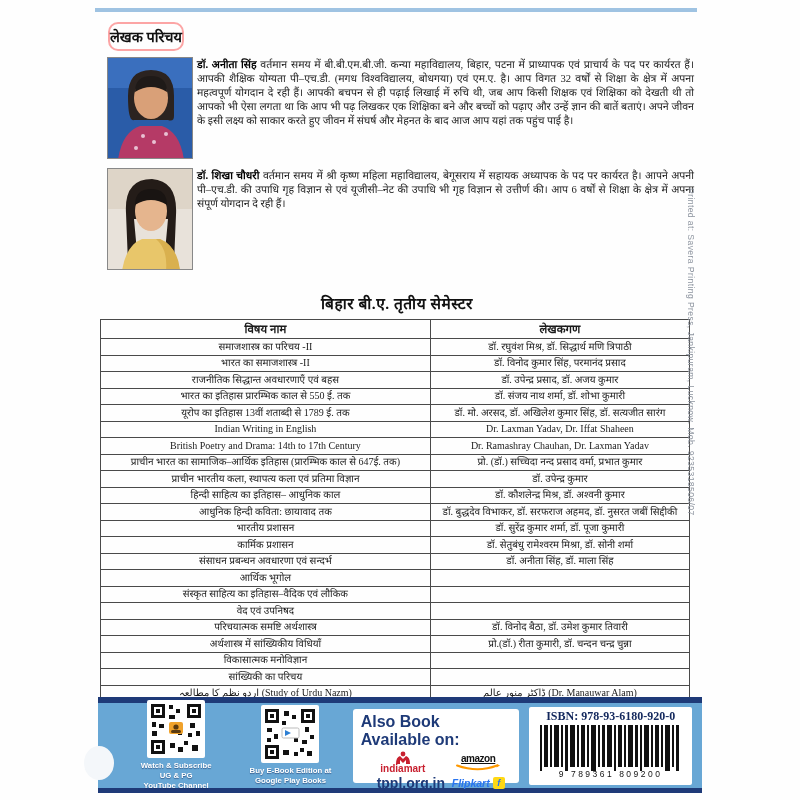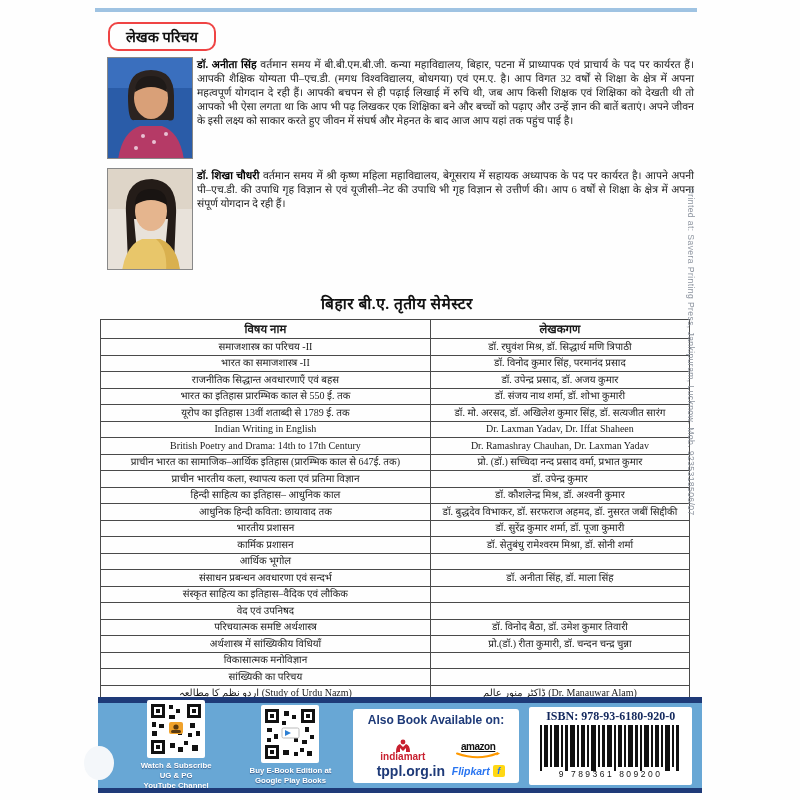--- a/index.html
+++ b/index.html
@@ -5,22 +5,22 @@
   * { margin:0; padding:0; box-sizing:border-box; }
   html,body { width:800px; height:800px; background:#fff; overflow:hidden;
     font-family:"Liberation Serif","DejaVu Serif",serif; }
   .page { position:relative; width:800px; height:800px; background:#fefefe; }
 
   .top-line { position:absolute; top:8px; left:95px; width:602px; height:4px;
     background:#9fc3e2; }
 
   .content { position:absolute; top:22px; left:100px; width:594px; }
 
-  .section-pill { display:inline-block; border:2px solid #ef4444; border-radius:10px;
-    padding:2px 16px 3px; font-weight:bold; font-size:14.5px; color:#111;
+  .section-pill { display:inline-block; border:2px solid #fca5a5; border-radius:10px;
+    padding:2px 0 3px; font-weight:bold; font-size:14.5px; color:#111;
     margin-left:8px; margin-bottom:6px; }
 
   .bio { display:flex; gap:4px; margin-bottom:9px;margin-left:7px; }
   .bio-photo { flex:0 0 86px; height:102px; border:1px solid #888; overflow:hidden; }
   .bio-photo svg { display:block; }
   .bio-text { flex:1; font-size:10.6px; line-height:13.9px; color:#1c1c1c;
     text-align:justify; padding-top:1px; }
   .bio-text .b { font-weight:bold; color:#000; }
 
   .series-title { text-align:center; font-weight:bold; font-size:15.5px; color:#111;
@@ -45,22 +45,22 @@
   .band-circle { position:absolute; left:-14px; bottom:8px; width:30px; height:34px;
     background:#f4f7fa; border-radius:50%; }
 
   .qr-block { display:flex; flex-direction:column; align-items:center; width:108px; }
   .qr-tile { width:58px; height:58px; background:#fff; padding:3px; border-radius:2px; }
   .qr-caption { margin-top:3px; font-size:7.8px; font-weight:bold; color:#fff;
     text-align:center; line-height:1.25; text-shadow:0 1px 1px rgba(20,40,90,.55); }
 
   .stores-box { width:172px; height:74px; background:#fff; border-radius:3px;
     padding:4px 8px 3px; display:flex; flex-direction:column; }
-  .stores-label { font-size:12px; font-weight:bold; color:#1e3a78; text-align:center;
-    margin-bottom:12px; }
+  .stores-label { font-size:16px; font-weight:bold; color:#1e3a78; 
+    margin-bottom:2px; }
   .stores-grid { flex:1; display:grid; grid-template-columns:1fr 1fr; align-items:center;
     justify-items:center; row-gap:1px; }
   .store { display:flex; align-items:center; gap:3px; }
   .indiamart-wrap { display:flex; flex-direction:column; align-items:center; line-height:1; }
   .indiamart-text { color:#c8202f; font-weight:bold; font-size:10px; }
   .amazon-wrap { display:flex; flex-direction:column; align-items:center; line-height:1; }
   .amazon-text { color:#111; font-weight:bold; font-size:10px; letter-spacing:-0.5px;text-decoration:underline; }
   .tppl-text { color:#1e3a78; font-weight:bold; font-size:14px;padding-left:16px; }
   .flipkart-text { color:#2874f0; font-weight:bold; font-style:italic; font-size:10.5px; }
   .flipkart-badge { width:12px; height:12px; background:#ffd814; border-radius:2px;
@@ -176,26 +176,26 @@
           </tr>
           <tr>
             <td class="c-subject">भारतीय प्रशासन</td>
             <td class="c-authors">डॉ. सुरेंद्र कुमार शर्मा, डॉ. पूजा कुमारी</td>
           </tr>
           <tr>
             <td class="c-subject">कार्मिक प्रशासन</td>
             <td class="c-authors">डॉ. सेतुबंधु रामेश्वरम मिश्रा, डॉ. सोनी शर्मा</td>
           </tr>
           <tr>
-            <td class="c-subject">आर्थिक भूगोल</td>
-            <td class="c-authors"></td>
-          </tr>
-          <tr>
             <td class="c-subject">संसाधन प्रबन्धन अवधारणा एवं सन्दर्भ</td>
             <td class="c-authors">डॉ. अनीता सिंह, डॉ. माला सिंह</td>
+          </tr>
+          <tr>
+            <td class="c-subject">आर्थिक भूगोल</td>
+            <td class="c-authors"></td>
           </tr>
           <tr>
             <td class="c-subject">संस्कृत साहित्य का इतिहास–वैदिक एवं लौकिक</td>
             <td class="c-authors"></td>
           </tr>
           <tr>
             <td class="c-subject">वेद एवं उपनिषद</td>
             <td class="c-authors"></td>
           </tr>
           <tr>

